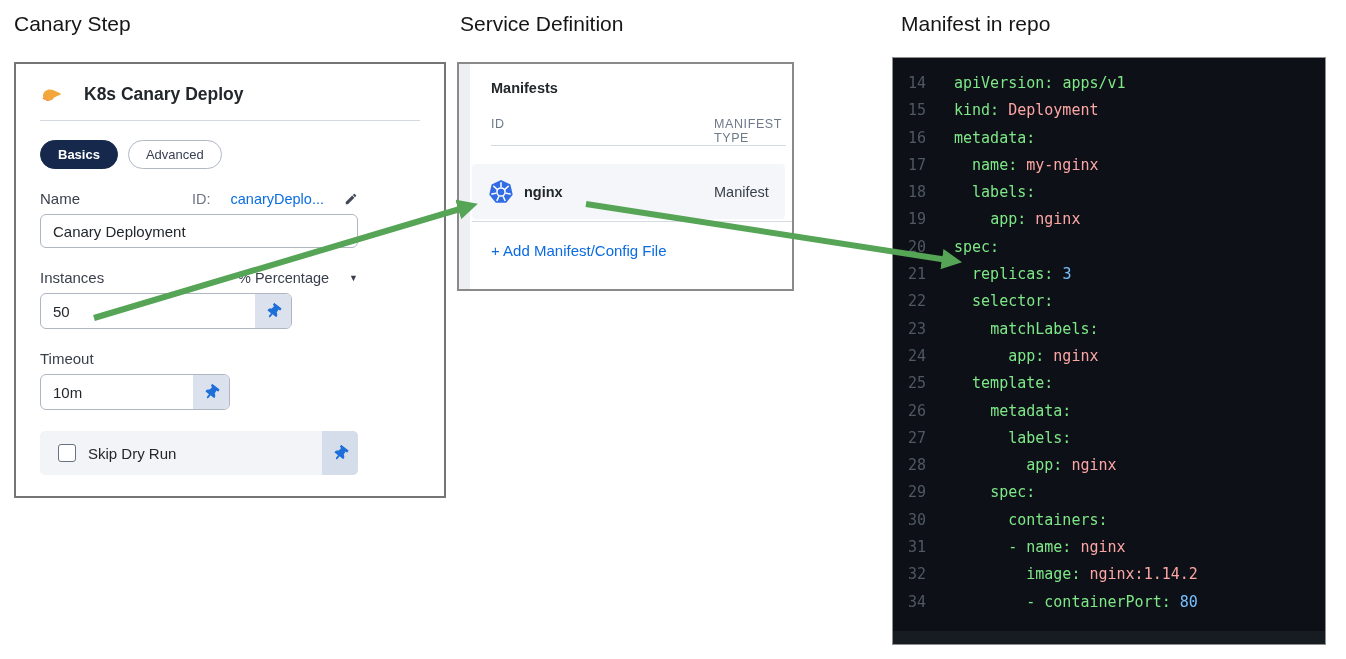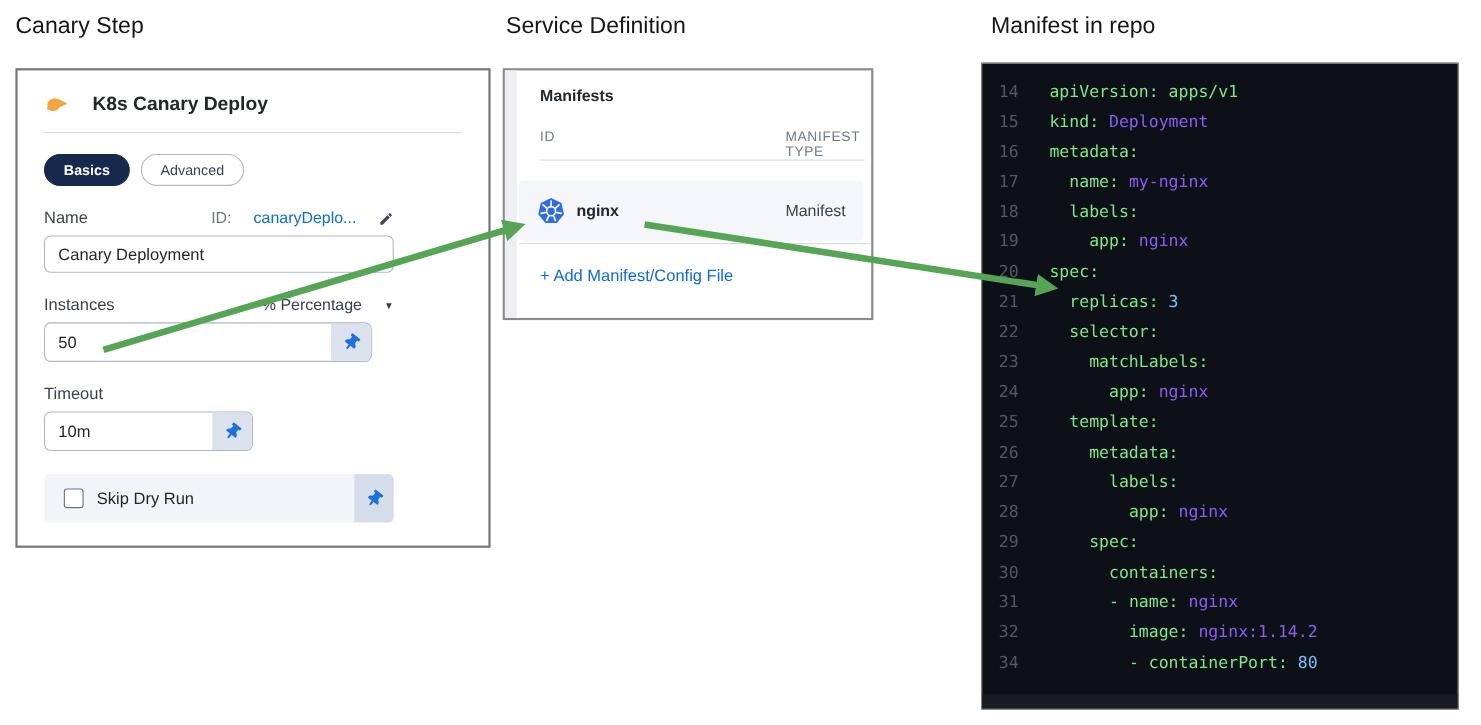--- a/index.html
+++ b/index.html
@@ -21,21 +21,21 @@
   .field-head{width:318px;margin-top:21px;display:flex;justify-content:space-between;align-items:center;}
   .field-label{font-size:15px;color:#3a3f4c;}
   .id-wrap{display:flex;align-items:center;gap:20px;font-size:14.5px;}
   .id-prefix{color:#6d7584;}
   .id-link{color:#0b6ee0;cursor:pointer;}
   .text-input{width:318px;height:34px;margin-top:7px;border:1px solid #aeb6c2;border-radius:6px;
               font-size:15px;font-family:"Liberation Sans",sans-serif;color:#22272b;
               padding:0 12px;box-sizing:border-box;outline:none;}
   .input-group{margin-top:7px;height:36px;border:1px solid #aeb6c2;border-radius:6px;
                display:flex;overflow:hidden;box-sizing:border-box;background:#fff;}
-  .ig-wide{width:298px;} .ig-narrow{width:190px;}
+  .ig-wide{width:252px;} .ig-narrow{width:190px;}
   .ig-value{flex:1;display:flex;align-items:center;padding-left:12px;font-size:15px;color:#22272b;}
   .pin-btn{width:36px;background:#dbe2ee;display:flex;align-items:center;justify-content:center;cursor:pointer;}
   .pin-btn svg{transform:rotate(38deg);}
   .skip-row{width:318px;height:44px;margin-top:21px;background:#f2f4f8;border-radius:5px;
             display:flex;align-items:center;box-sizing:border-box;overflow:hidden;}
   .checkbox{width:16px;height:16px;border:1.6px solid #697283;border-radius:3px;background:#fff;
             margin-left:18px;cursor:pointer;flex:none;}
   .skip-label{font-size:15px;color:#22272b;margin-left:12px;flex:1;}
   .skip-row .pin-btn{width:36px;height:44px;background:#d5dcea;}
 
@@ -52,21 +52,21 @@
   .manifest-type{position:absolute;left:242px;font-size:14.5px;color:#3a3f4c;}
   .svc-div2{position:absolute;left:13px;right:0;top:157px;border-top:1px solid #d6dae2;}
   .add-link{position:absolute;left:32px;top:178px;font-size:15px;color:#0b6be0;cursor:pointer;}
 
   
   #editor{left:892px;top:57px;width:434px;height:588px;background:#0d1117;border:1px solid #8e8e8e;
           padding-top:12px;font-family:"DejaVu Sans Mono",monospace;font-size:15px;line-height:27.3px;}
   .cl{white-space:pre;}
   .ln{display:inline-block;width:33px;text-align:right;color:#505862;user-select:none;}
   .ct{margin-left:28px;color:#c9d1d9;}
-  .tok-key{color:#7ee787;} .tok-str{color:#8b5cf6;} .tok-num{color:#79c0ff;}
+  .tok-key{color:#7ee787;} .tok-str{color:#fca5a5;} .tok-num{color:#79c0ff;}
   .editor-bottom-strip{position:absolute;left:0;right:0;bottom:0;height:13px;background:#171c23;}
 
   #arrow-layer{position:absolute;left:0;top:0;width:1346px;height:659px;pointer-events:none;z-index:40;}
 </style>
 </head>
 <body>
 
 <div class="col-heading" style="left:14px">Canary Step</div>
 <div class="col-heading" style="left:460px">Service Definition</div>
 <div class="col-heading" style="left:901px">Manifest in repo</div>

